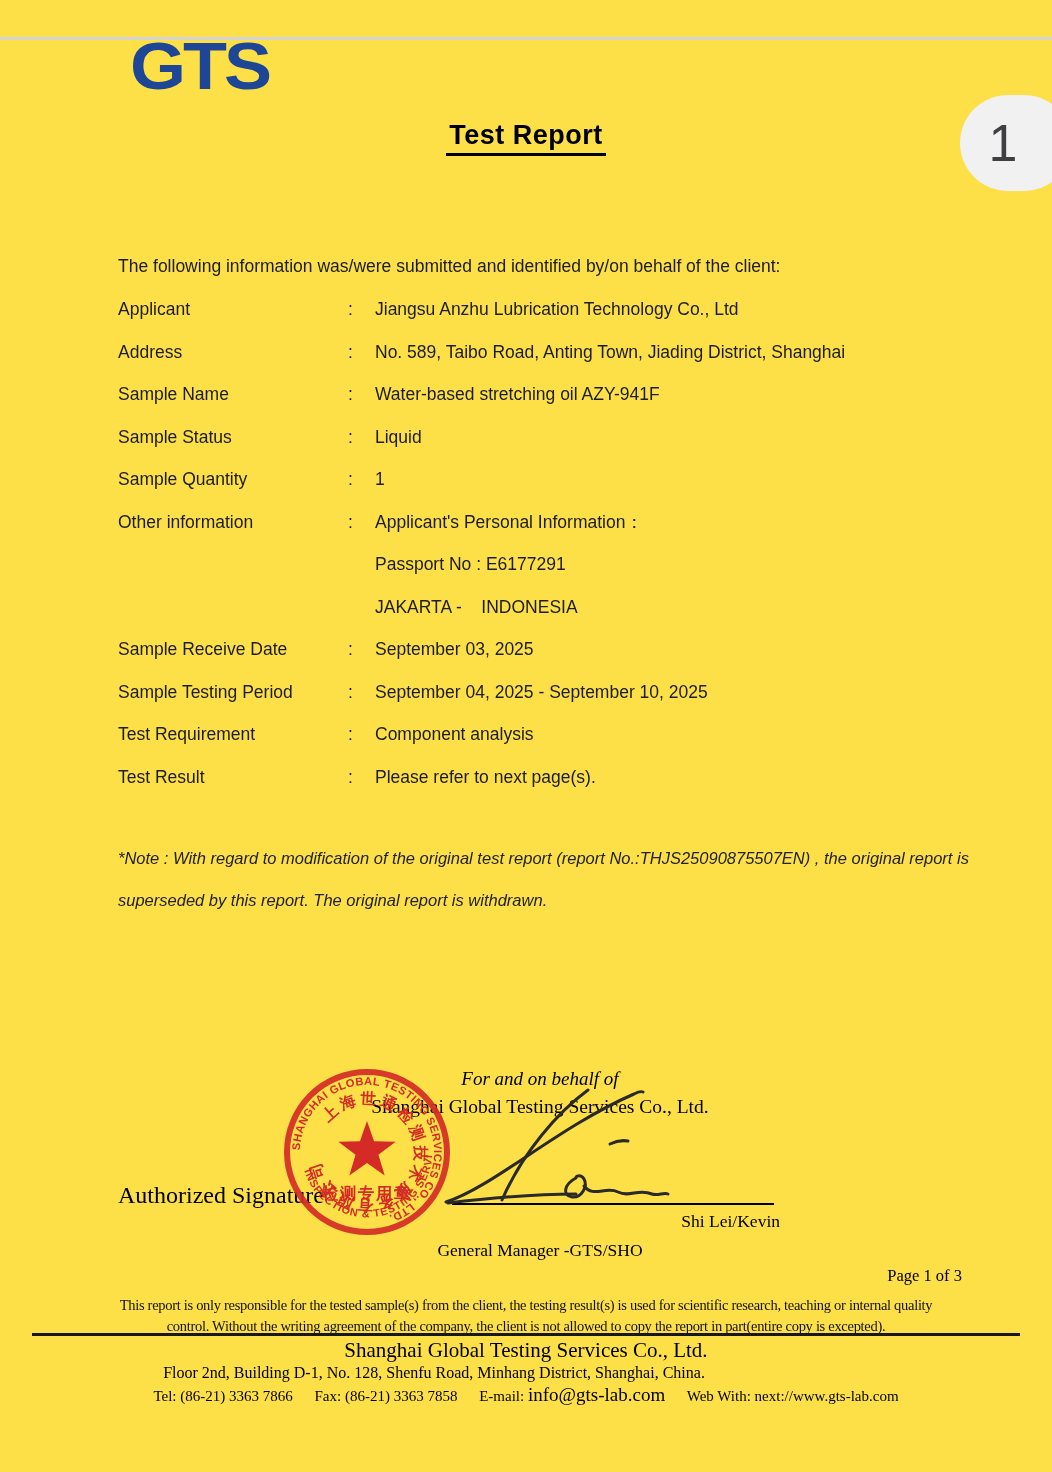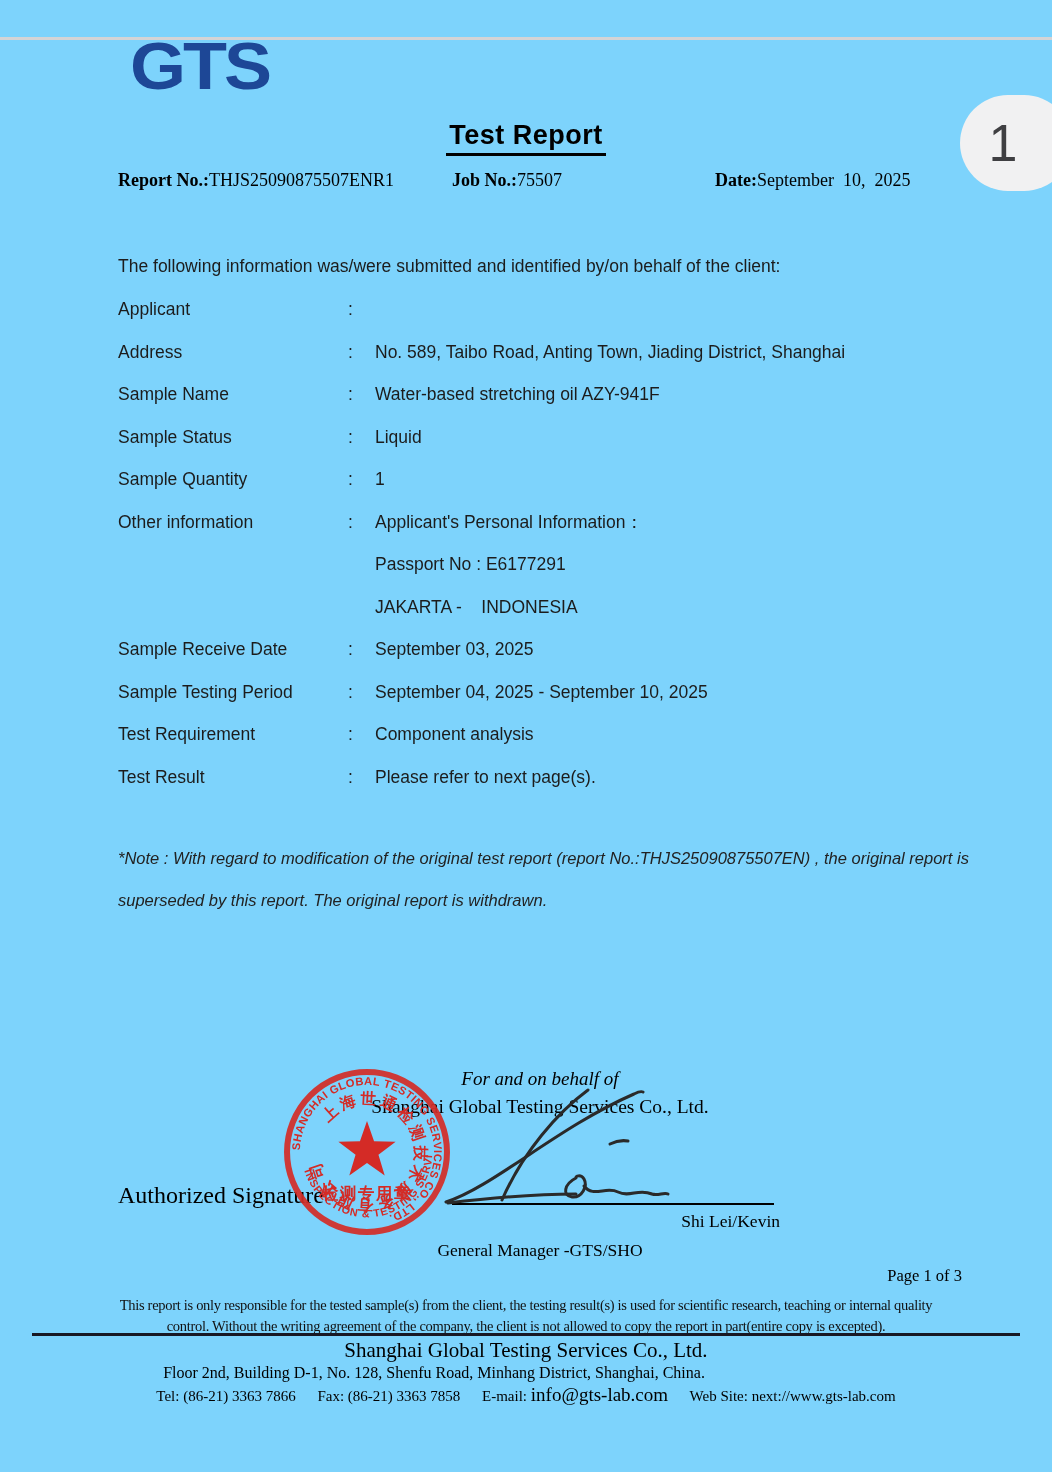--- a/index.html
+++ b/index.html
@@ -1,18 +1,18 @@
 <!DOCTYPE html>
 <html><head>
 <meta charset="utf-8">
 <style>
   * { margin:0; padding:0; box-sizing:border-box; }
   html,body { background:#ffffff; }
   .page {
-    position:relative; width:1052px; height:1472px; background:#7dd3fc;
+    position:relative; width:1052px; height:1472px; background:#fde047;
     font-family:"Liberation Sans", sans-serif; color:#1a1a1a; overflow:hidden;
   }
   .topline { position:absolute; top:37px; left:0; width:1052px; height:3px; background:#d4d4d6; }
   .logo {
     position:absolute; top:28px; left:130px;
     font-family:"Liberation Sans", sans-serif; font-weight:900; font-size:72px;
     letter-spacing:-3px; transform:scaleY(0.92); transform-origin:top left;
   }
   .page-badge {
     position:absolute; top:95px; right:-20px; width:112px; height:96px;
@@ -68,32 +68,28 @@
   <div class="logo" style="color:#1d4796;">GTS</div>
 
   <div class="page-badge">
     <span>1</span>
   </div>
 
   <div class="title">
     <span>Test Report</span>
   </div>
 
-  <div class="hdr">
-    <div class="h-report"><b>Report No.:</b><span>THJS25090875507ENR1</span></div>
-    <div class="h-job"><b>Job No.:</b><span>75507</span></div>
-    <div class="h-date"><b>Date:</b><span style="white-space:pre;">September  10,  2025</span></div>
-  </div>
 
   <div class="intro">The following information was/were submitted and identified by/on behalf of the client:</div>
 
   <div class="fields">
       <div class="frow">
         <span class="flabel">Applicant</span>
         <span class="fcolon">:</span>
+        <span class="fvalue">Jiangsu Anzhu Lubrication Technology Co., Ltd</span>
       </div>
       <div class="frow">
         <span class="flabel">Address</span>
         <span class="fcolon">:</span>
         <span class="fvalue">No. 589, Taibo Road, Anting Town, Jiading District, Shanghai</span>
       </div>
       <div class="frow">
         <span class="flabel">Sample Name</span>
         <span class="fcolon">:</span>
         <span class="fvalue">Water-based stretching oil AZY-941F</span>
@@ -196,16 +192,16 @@
   <div class="disc disc1">This report is only responsible for the tested sample(s) from the client, the testing result(s) is used for scientific research, teaching or internal quality</div>
 
   <div class="foot-rule"></div>
   <div class="foot-co">Shanghai Global Testing Services Co., Ltd.</div>
   <div class="foot-addr">Floor 2nd, Building D-1, No. 128, Shenfu Road, Minhang District, Shanghai, China.</div>
 
   <div class="foot-tel">
     <span>Tel: (86-21) 3363 7866</span><span class="gap"></span>
     <span>Fax: (86-21) 3363 7858</span><span class="gap"></span>
     <span>E-mail: </span><span class="big">info@gts-lab.com</span><span class="gap"></span>
-    <span>Web Site: </span><span>next://www.gts-lab.com</span>
+    <span>Web With: </span><span>next://www.gts-lab.com</span>
   </div>
 
 </div>
 
 </body></html>

